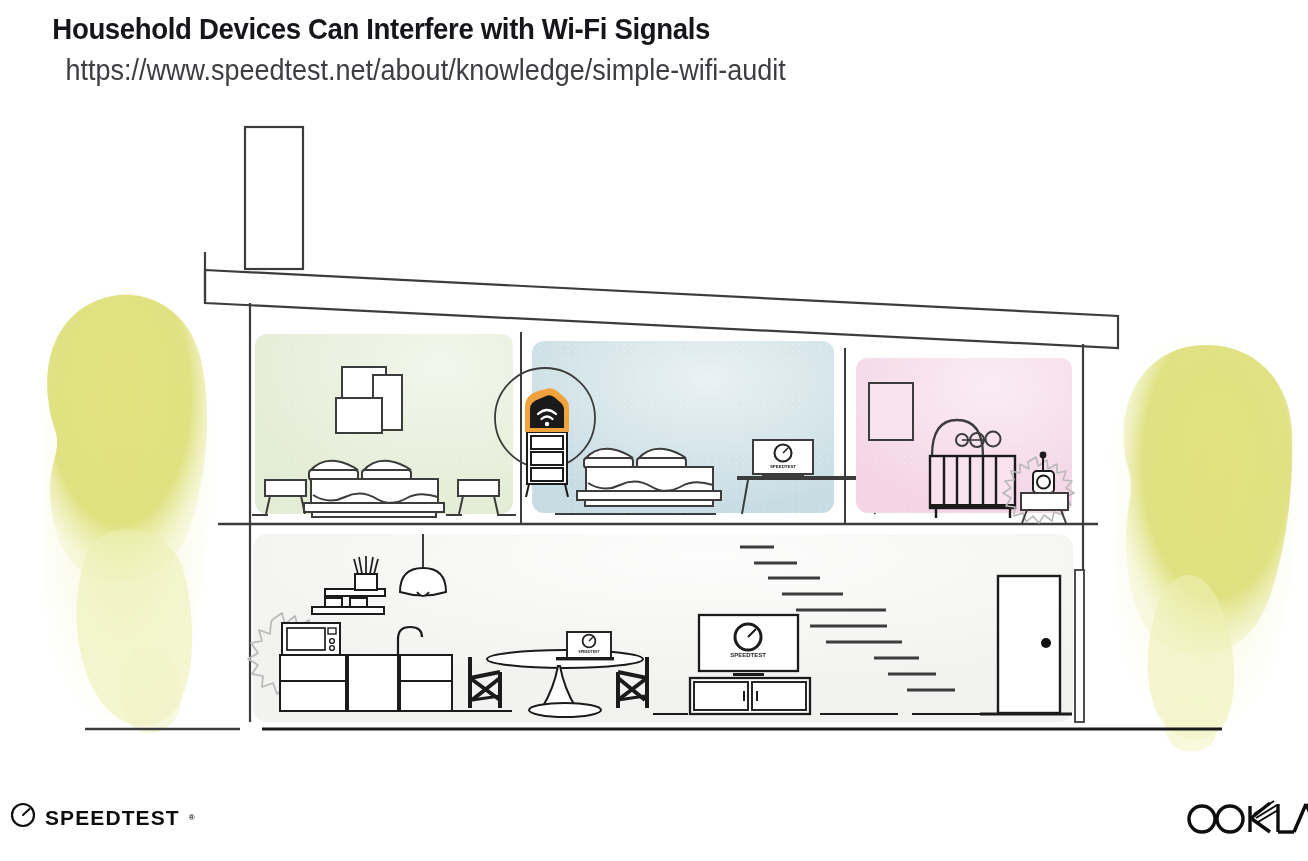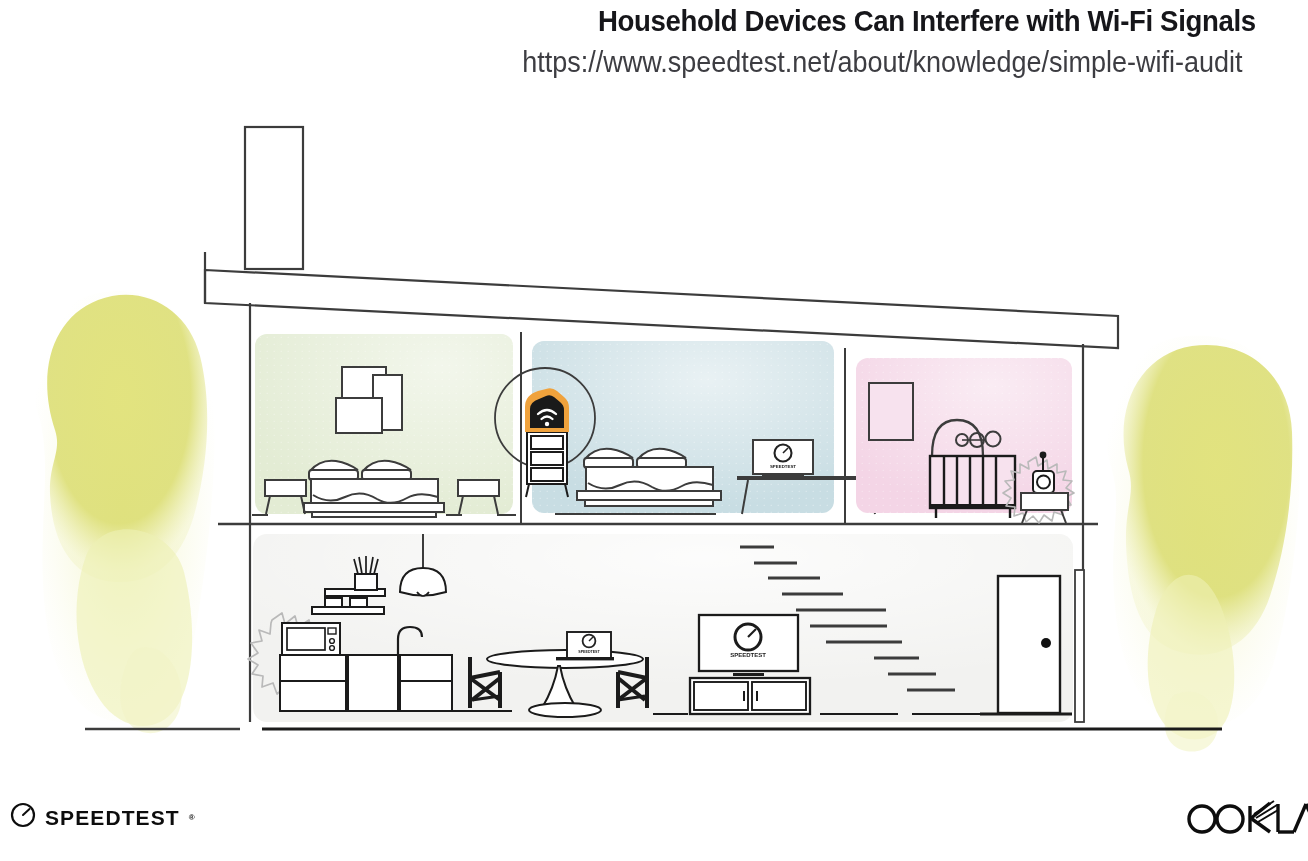--- a/index.html
+++ b/index.html
@@ -16,21 +16,22 @@
     font-family: "Liberation Sans", sans-serif;
     color: #111111;
   }
 
   
   .header {
     position: absolute;
     top: 0;
     left: 0;
     width: 1308px;
-    text-align: right;
+    text-align: left;
+    padding-top: 8px;
   }
   .title {
     font-family: "Liberation Sans", sans-serif;
     font-size: 30px;
     font-weight: 700;
     letter-spacing: -0.4px;
     color: #16161a;
     margin: 0;
     line-height: 42px;
     transform: scaleX(0.92);

